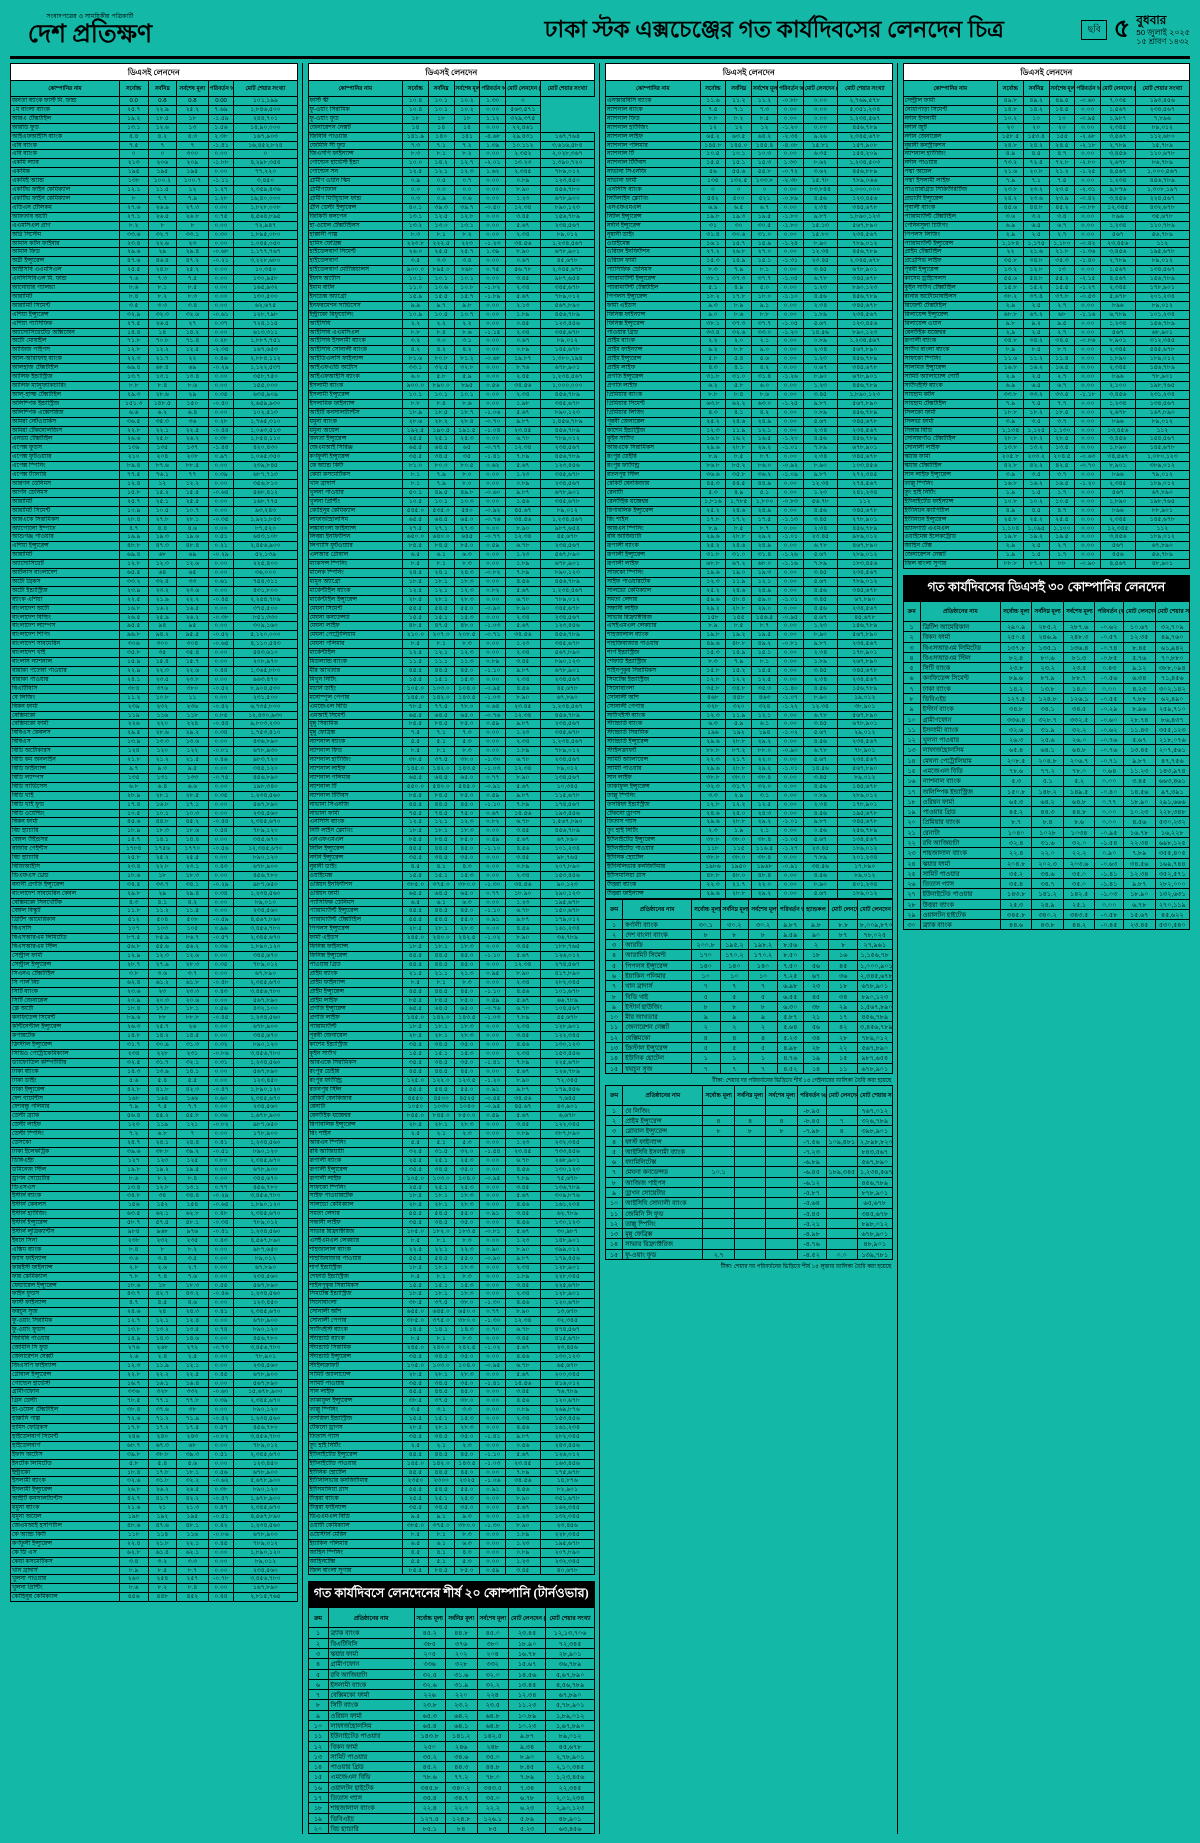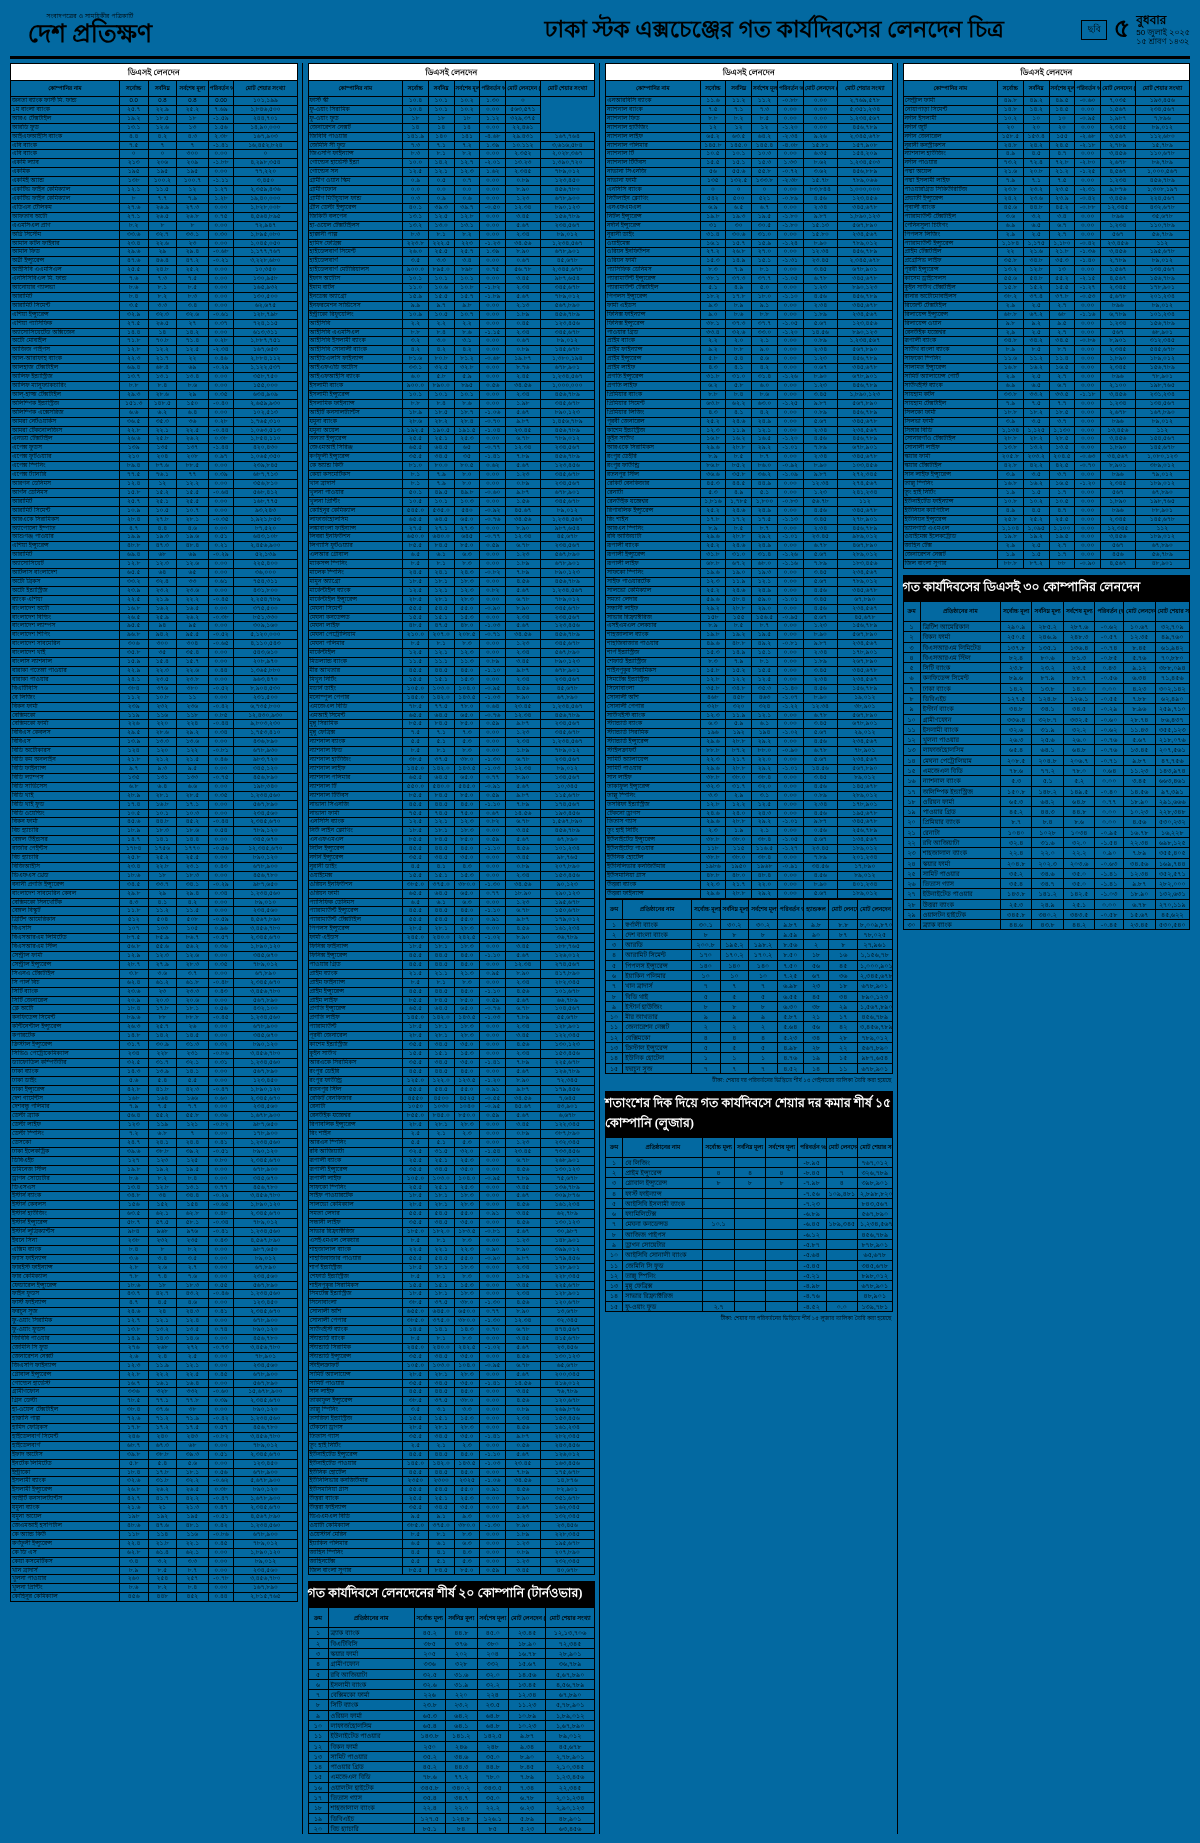--- a/index.html
+++ b/index.html
@@ -5,21 +5,21 @@
   * { box-sizing: border-box; }
   html, body {
     margin: 0; padding: 0;
     background: #ffffff;
     font-family: "Liberation Sans", "DejaVu Sans", sans-serif;
   }
   .page {
     width: 1200px;
     height: 1843px;
     position: relative;
-    background: #0369a1;
+    background: #14b8a6;
     padding: 8px 10px;
   }
   .masthead {
     display: flex;
     align-items: center;
     border-bottom: 3px solid #000;
     padding-bottom: 4px;
     margin-bottom: 2px;
   }
   .masthead .logo {
@@ -110,21 +110,21 @@
     vertical-align: middle;
     line-height: 1.1;
     height: 16px;
   }
   table.dse td.name { text-align: left; }
   table.dse td.num { text-align: center; }
 
   .block-head {
     background: #000;
     color: #fff;
-    text-align: left;
+    text-align: center;
     font-weight: bold;
     font-size: 12.5px;
     padding: 3px 0;
     margin-top: 6px;
     font-family: "Liberation Serif", "DejaVu Serif", serif;
   }
   table.rank {
     width: 100%;
     border-collapse: collapse;
     font-size: 6.4px;
@@ -4303,21 +4303,20 @@
               <td class="n">৭</td>
               <td class="n">৪.৫২</td>
               <td class="n">১৪</td>
               <td class="n">১১</td>
               <td class="n">৬৭৮,৯০১</td>
             </tr>
           </tbody>
       </table>
       <div class="foot-note">টীকা: শেয়ার দর পরিবর্তনের ভিত্তিতে শীর্ষ ১৫ গেইনারের তালিকা তৈরি করা হয়েছে</div>
 
-      <div class="block-head">শতাংশের দিক দিয়ে গত কার্যদিবসে শেয়ার দর কমার শীর্ষ ১৫ কোম্পানি (লুজার)</div>
       <table class="rank">
         <colgroup>
             <col style="width:6%">
             <col style="width:28%">
             <col style="width:11%">
             <col style="width:11%">
             <col style="width:11%">
             <col style="width:10%">
             <col style="width:11%">
             <col style="width:12%">

